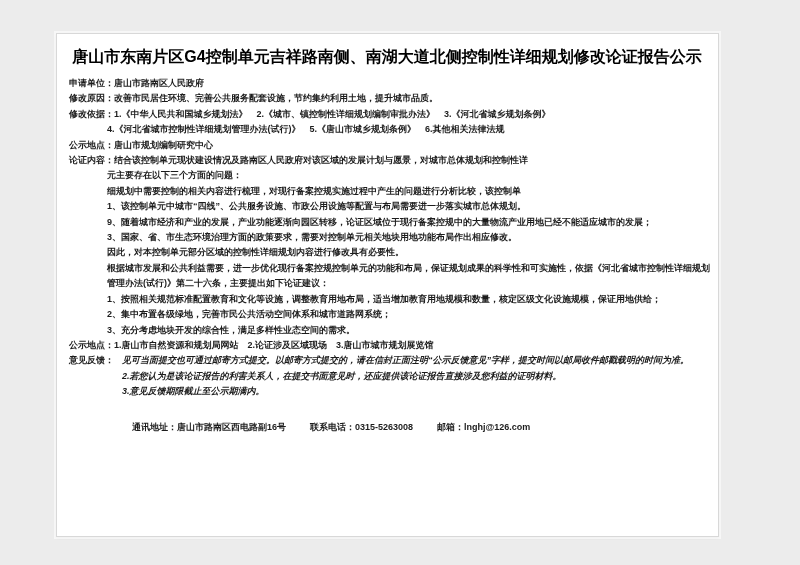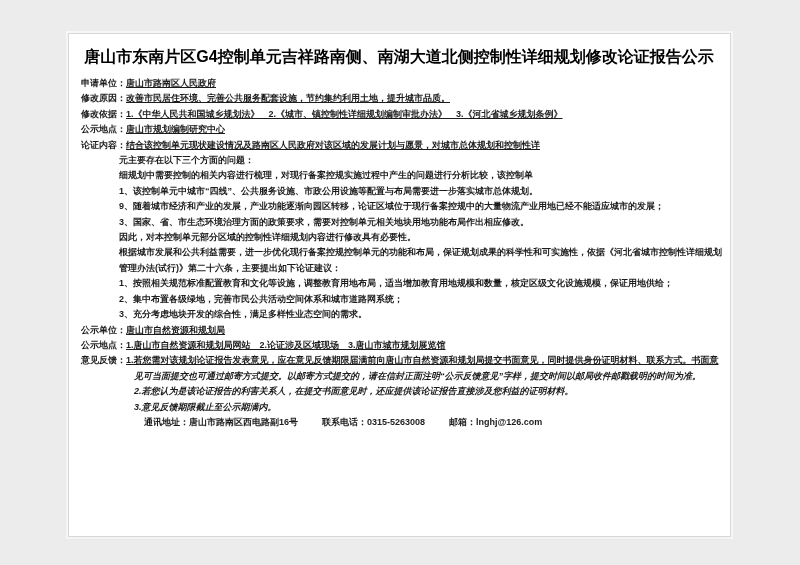--- a/index.html
+++ b/index.html
@@ -3,42 +3,42 @@
 <meta charset="utf-8">
 <style>
   html,body{margin:0;padding:0;}
   body{
     width:800px;height:565px;position:relative;
     background:#ececec;
     font-family:"Liberation Sans","DejaVu Sans",sans-serif;
     -webkit-font-smoothing:antialiased;
   }
   .page{
-    position:absolute;left:68px;top:33px;width:663px;height:504px;
+    position:absolute;left:56px;top:33px;width:663px;height:504px;
     box-sizing:border-box;background:#ffffff;
     border:1px solid #d8d8d8;
     box-shadow:0 0 0 2px rgba(255,255,255,.6),0 1px 3px rgba(0,0,0,.07);
     padding:11px 13px 0 12px;overflow:hidden;
   }
   .doc-title{
     margin:2px 0 9px 0;color:#000;
     font-size:16px;font-weight:bold;line-height:20px;
     text-align:center;white-space:nowrap;letter-spacing:0;
   }
   .doc-body{font-size:9px;font-weight:bold;color:#1c1c1c;}
   .row{position:relative;padding-left:38px;}
   .label{
     position:absolute;left:0;top:0;width:45px;
     line-height:15.4px;white-space:nowrap;
   }
   .ln{line-height:15.4px;white-space:nowrap;}
-  .first{text-indent:7px;text-decoration:underline;}
+  .first{text-indent:7px;}
   .i15{text-indent:15px;font-style:italic;}
   .contact{margin-left:25px;display:flex;gap:24px;}
-  .contact span{white-space:nowrap;}
+  .contact span{white-space:nowrap;margin-top:20px;}
 </style>
 </head>
 <body>
 
 <div class="page">
 
   <h1 class="doc-title">唐山市东南片区G4控制单元吉祥路南侧、南湖大道北侧控制性详细规划修改论证报告公示</h1>
 
   <div class="doc-body">
 
@@ -48,20 +48,21 @@
     </div>
 
     <div class="row">
       <span class="label">修改原因：</span>
       <div class="ln first">改善市民居住环境、完善公共服务配套设施，节约集约利用土地，提升城市品质。</div>
     </div>
 
     <div class="row">
       <span class="label">修改依据：</span>
       <div class="ln first">1.《中华人民共和国城乡规划法》　2.《城市、镇控制性详细规划编制审批办法》　3.《河北省城乡规划条例》</div>
+      <div class="ln">4.《河北省城市控制性详细规划管理办法(试行)》　5.《唐山市城乡规划条例》　6.其他相关法律法规</div>
     </div>
 
     <div class="row">
       <span class="label">公示地点：</span>
       <div class="ln first">唐山市规划编制研究中心</div>
     </div>
 
     <div class="row">
       <span class="label">论证内容：</span>
       <div class="ln first">结合该控制单元现状建设情况及路南区人民政府对该区域的发展计划与愿景，对城市总体规划和控制性详</div>
@@ -71,34 +72,29 @@
       <div class="ln">9、随着城市经济和产业的发展，产业功能逐渐向园区转移，论证区域位于现行备案控规中的大量物流产业用地已经不能适应城市的发展；</div>
       <div class="ln">3、国家、省、市生态环境治理方面的政策要求，需要对控制单元相关地块用地功能布局作出相应修改。</div>
       <div class="ln">因此，对本控制单元部分区域的控制性详细规划内容进行修改具有必要性。</div>
       <div class="ln">根据城市发展和公共利益需要，进一步优化现行备案控规控制单元的功能和布局，保证规划成果的科学性和可实施性，依据《河北省城市控制性详细规划</div>
       <div class="ln">管理办法(试行)》第二十六条，主要提出如下论证建议：</div>
       <div class="ln">1、按照相关规范标准配置教育和文化等设施，调整教育用地布局，适当增加教育用地规模和数量，核定区级文化设施规模，保证用地供给；</div>
       <div class="ln">2、集中布置各级绿地，完善市民公共活动空间体系和城市道路网系统；</div>
       <div class="ln">3、充分考虑地块开发的综合性，满足多样性业态空间的需求。</div>
     </div>
 
-    <div class="row">
-      <span class="label">公示单位：</span>
-      <div class="ln first">唐山市自然资源和规划局</div>
-    </div>
 
     <div class="row">
       <span class="label">公示地点：</span>
       <div class="ln first">1.唐山市自然资源和规划局网站　2.论证涉及区域现场　3.唐山市城市规划展览馆</div>
     </div>
 
 
     <div class="row">
       <span class="label">意见反馈：</span>
-      <div class="ln first">1.若您需对该规划论证报告发表意见，应在意见反馈期限届满前向唐山市自然资源和规划局提交书面意见，同时提供身份证明材料、联系方式。书面意</div>
       <div class="ln i15">见可当面提交也可通过邮寄方式提交。以邮寄方式提交的，请在信封正面注明“公示反馈意见”字样，提交时间以邮局收件邮戳载明的时间为准。</div>
       <div class="ln i15">2.若您认为是该论证报告的利害关系人，在提交书面意见时，还应提供该论证报告直接涉及您利益的证明材料。</div>
       <div class="ln i15">3.意见反馈期限截止至公示期满内。</div>
     </div>
 
     <div class="row">
       <div class="ln contact">
         <span>通讯地址：唐山市路南区西电路副16号</span>
         <span>联系电话：0315-5263008</span>
         <span>邮箱：lnghj@126.com</span>

